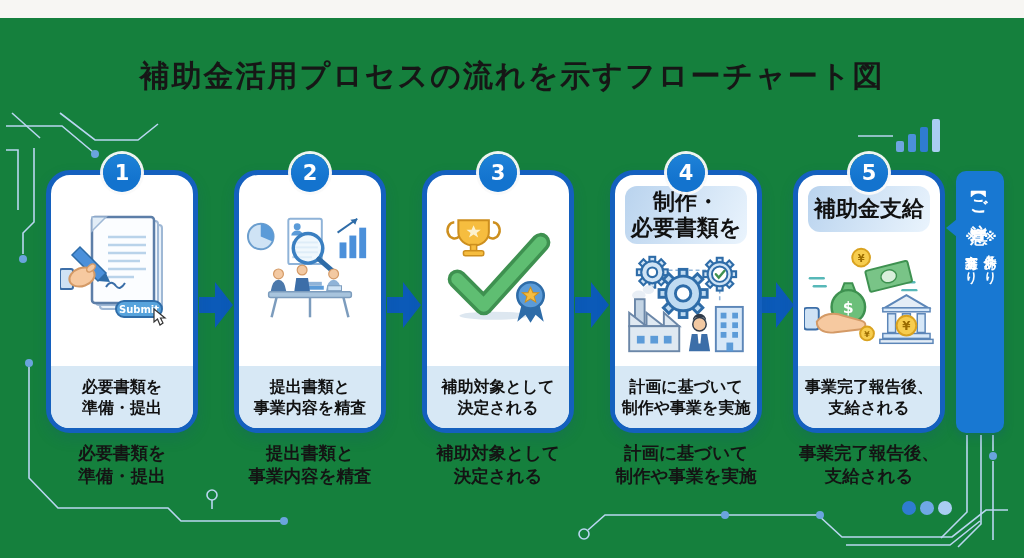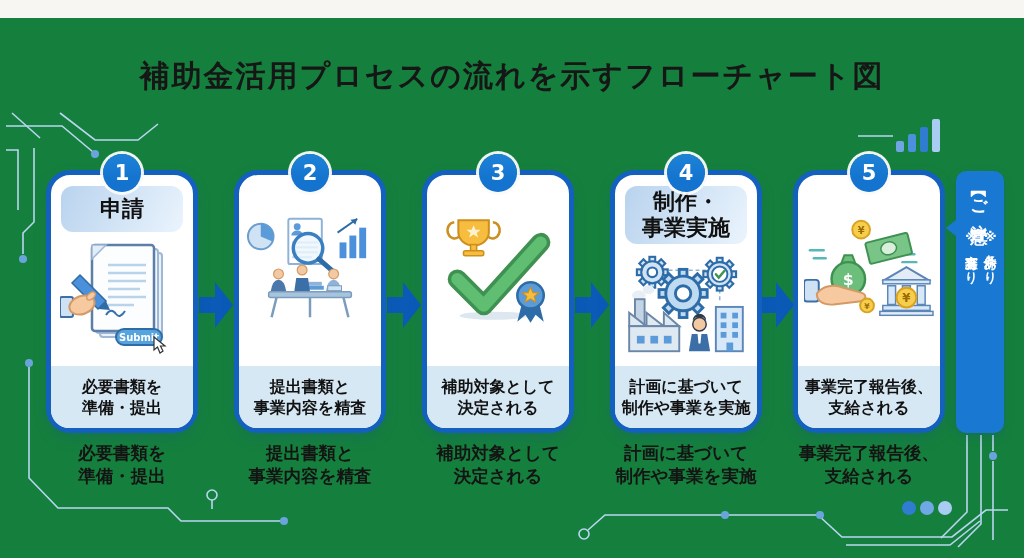--- a/index.html
+++ b/index.html
@@ -122,21 +122,20 @@
       <circle cx="909" cy="490" r="7" fill="#2F7CD0"></circle>
       <circle cx="927" cy="490" r="7" fill="#6FA8E5"></circle>
       <circle cx="945" cy="490" r="7" fill="#A9CDF2"></circle>
     </g>
   </svg>
 
   <h1 class="title">補助金活用プロセスの流れを示すフローチャート図</h1>
 
   <section class="card c1">
     <div class="badge">1</div>
-    <div class="card-header">申請</div>
     <div class="card-illo">
       <svg width="124" height="114" viewBox="0 0 124 112">
         <g>
           <rect x="40" y="10" width="62" height="84" rx="3" fill="#E9F1F9" stroke="#9FB8D5" stroke-width="2"></rect>
           <rect x="36" y="6" width="62" height="84" rx="3" fill="#F3F8FD" stroke="#9FB8D5" stroke-width="2"></rect>
           <rect x="32" y="2" width="62" height="86" rx="3" fill="#FBFDFF" stroke="#5C7EA8" stroke-width="2.5"></rect>
           <polygon points="32,2 46,2 32,16" fill="#E2EDF7" stroke="#9FB8D5" stroke-width="1.5"></polygon>
           <g stroke="#B9D3EA" stroke-width="2.5">
             <path d="M48,22 H86"></path>
               <path d="M48,30 H86"></path>
@@ -246,21 +245,21 @@
         </g>
       </svg>
     </div>
     <div class="card-footer">補助対象として
 決定される</div>
   </section>
 
   <section class="card c4">
     <div class="badge">4</div>
     <div class="card-header">制作・
-事業実施</div>
+必要書類を</div>
     <div class="card-illo">
       <svg width="130" height="104" viewBox="0 0 130 108">
         <path d="M40,18 H86" stroke="#8FB3D8" stroke-width="1.6" stroke-dasharray="4 3" fill="none"></path>
         <path d="M100,38 V52" stroke="#8FB3D8" stroke-width="1.6" stroke-dasharray="4 3" fill="none"></path>
         <g transform="translate(30,20)">
           <g fill="#CFE3F5" stroke="#2E6CA8" stroke-width="2.2">
             <rect x="-3" y="-16" width="6" height="7"></rect>
               <rect x="-3" y="-16" width="6" height="7" transform="rotate(45)"></rect>
             <rect x="-3" y="-16" width="6" height="7" transform="rotate(90)"></rect>
               <rect x="-3" y="-16" width="6" height="7" transform="rotate(135)"></rect>
@@ -332,20 +331,21 @@
           <polygon points="77,84 81,84 80,94 78,94" fill="#fff"></polygon>
         </g>
       </svg>
     </div>
     <div class="card-footer">計画に基づいて
 制作や事業を実施</div>
   </section>
 
   <section class="card c5">
     <div class="badge">5</div>
+    <div class="card-header">補助金支給</div>
     <div class="card-illo">
       <svg width="130" height="112" viewBox="0 0 132 110">
         <g stroke="#57B8B8" stroke-width="2.5" stroke-linecap="round">
           <path d="M6,34 H20"></path>
             <path d="M10,42 H22"></path>
             <path d="M96,38 H112"></path>
             <path d="M100,46 H114"></path>
         </g>
         <g>
           <circle cx="58" cy="13" r="9" fill="#F7CD4E" stroke="#D9A21F" stroke-width="2"></circle>

